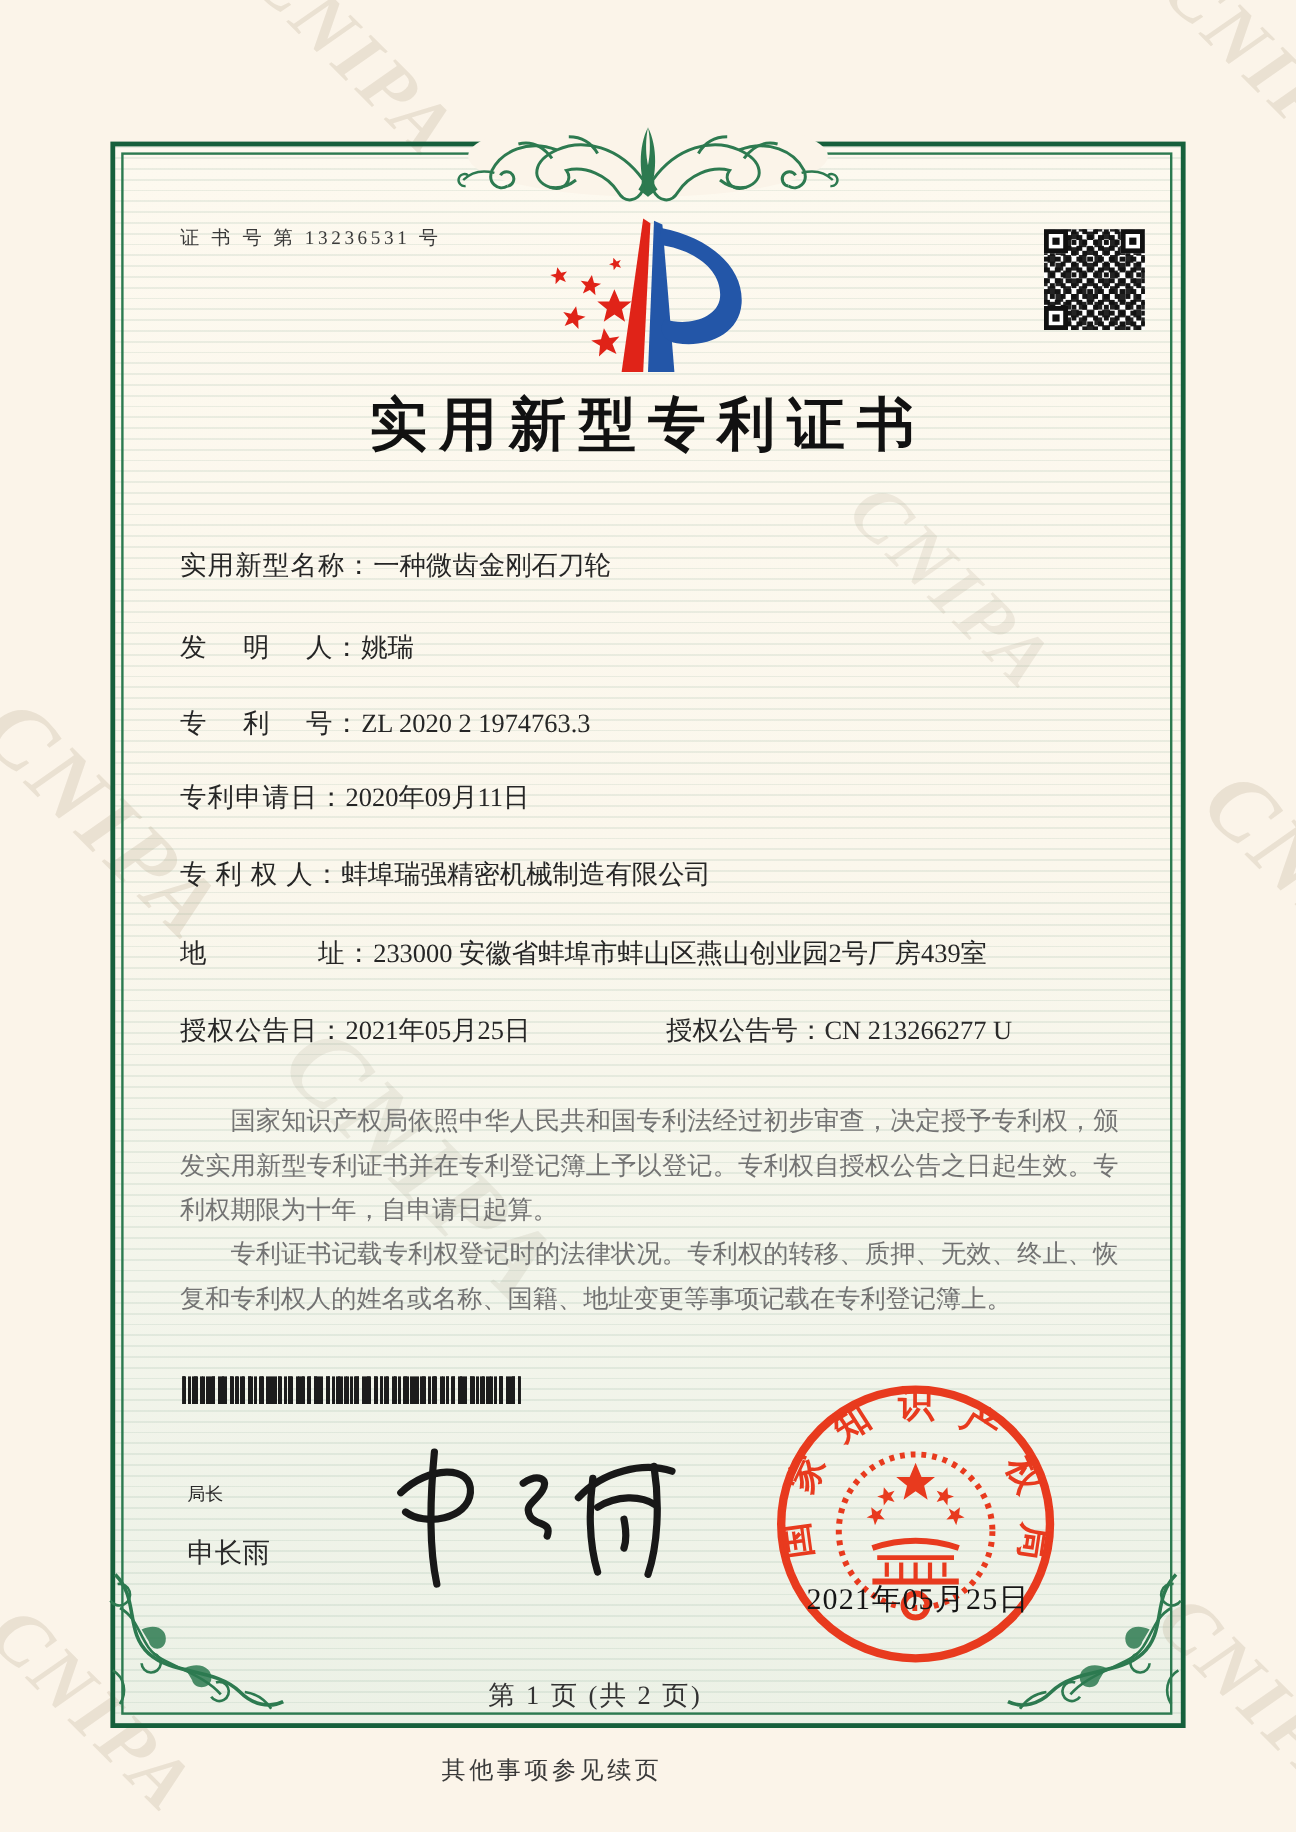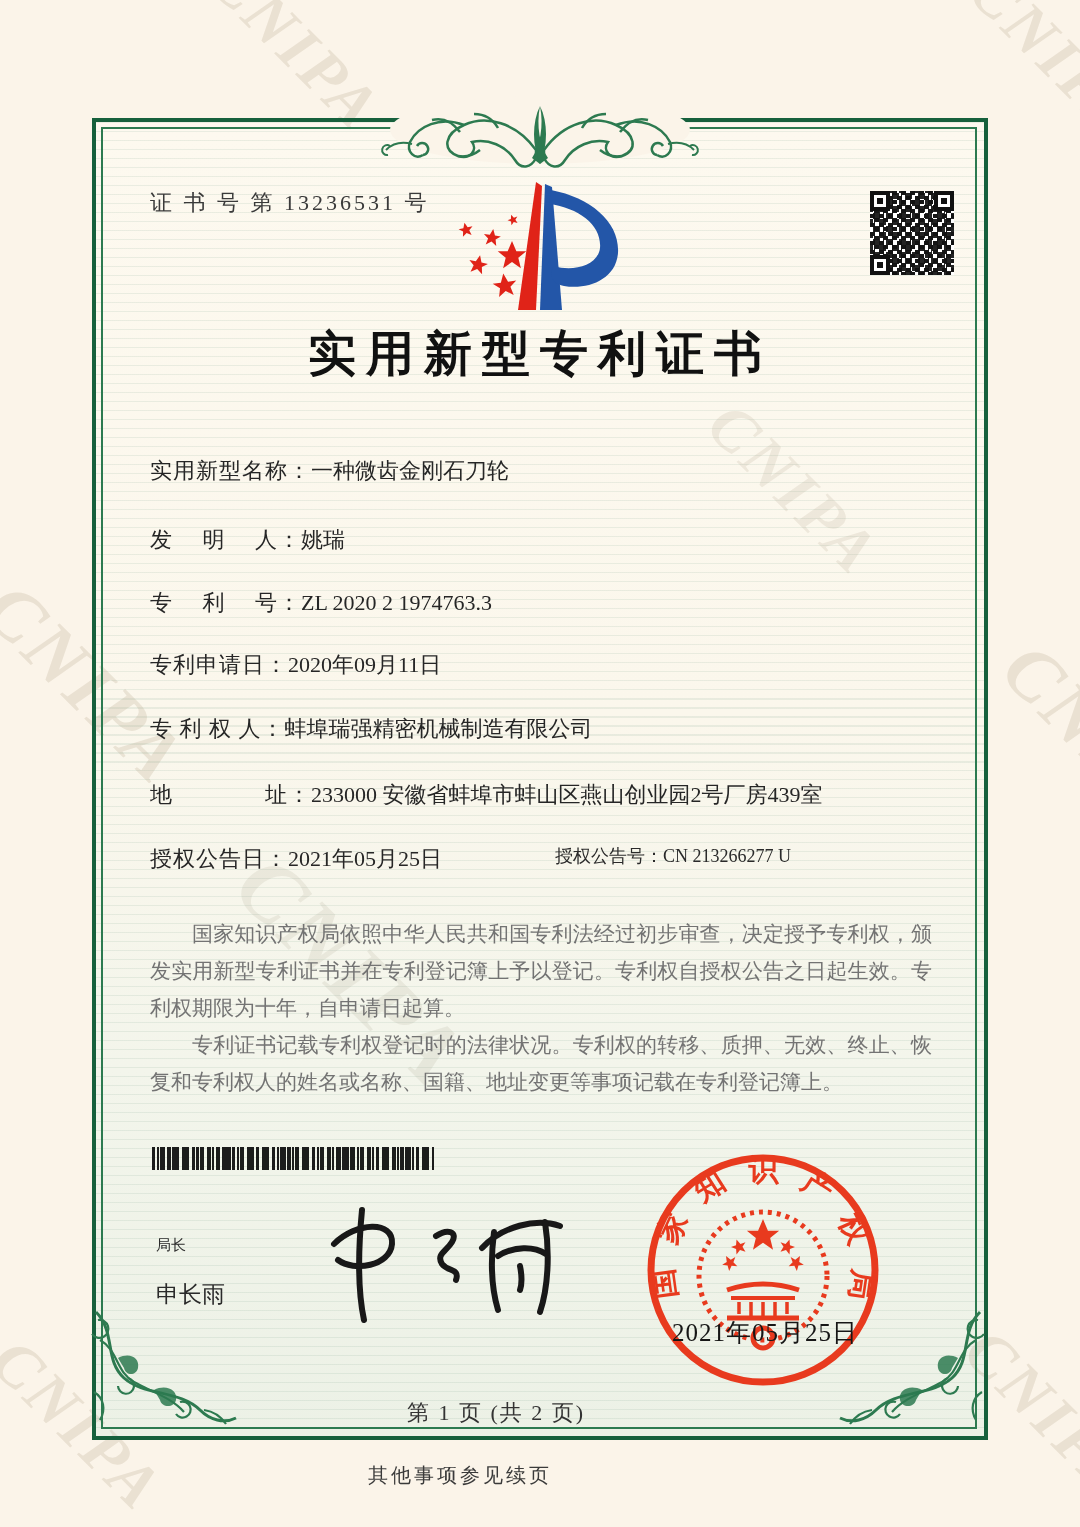--- a/index.html
+++ b/index.html
@@ -26,39 +26,39 @@
   .wm6{left:210px;top:920px;font-size:88px;color:rgba(150,140,115,.13);}
   .wm7{left:-28px;top:1388px;} .wm8{left:945px;top:1378px;}
 
   
   .orn{position:absolute;z-index:3;pointer-events:none;}
   .orn-top{left:368px;top:88px;}
   .orn-bl{left:88px;top:1306px;}
   .orn-br{left:838px;top:1306px;transform:scaleX(-1);}
 
   
-  .cert-no{position:absolute;left:150px;top:188px;z-index:3;font-size:22px;letter-spacing:3px;color:#3a3a3a;text-align:center;}
+  .cert-no{position:absolute;left:150px;top:188px;z-index:3;font-size:16px;letter-spacing:3px;color:#3a3a3a;text-align:center;}
   .logo{position:absolute;left:452px;top:168px;z-index:3;}
   .qr{position:absolute;left:870px;top:191px;width:84px;height:84px;z-index:3;background:#fff;
       background-image:
         conic-gradient(rgba(17,17,17,.92) 25%, rgba(0,0,0,0) 0 50%, rgba(17,17,17,.92) 0 75%, rgba(0,0,0,0) 0),
         conic-gradient(#161616 25%, #fff 0 50%, #161616 0 75%, #fff 0);
       background-size:13px 13px,9px 9px;background-position:3px 2px,0 0;}
   .finder{position:absolute;width:20px;height:20px;border:4px solid #111;background:#fff;box-sizing:border-box;}
   .finder:after{content:"";position:absolute;left:3px;top:3px;width:6px;height:6px;background:#111;}
   .f-tl{left:0;top:0;} .f-tr{right:0;top:0;} .f-bl{left:0;bottom:0;}
   .title{position:absolute;left:0;top:322px;width:1080px;text-align:center;z-index:3;
          font-size:48px;font-weight:bold;letter-spacing:10px;color:#111;}
 
   
   .row{position:absolute;left:150px;z-index:3;font-size:22px;color:#262626;white-space:nowrap;}
   .row .lbl{letter-spacing:1px;}
   .r1{top:456px;} .r2{top:525px;} .r3{top:588px;} .r4{top:650px;}
   .r5{top:714px;} .r6{top:780px;} .r7{top:844px;}
-  .r7b{position:absolute;left:555px;top:844px;z-index:3;font-size:18px;white-space:nowrap;}
+  .r7b{position:absolute;left:555px;top:844px;z-index:3;font-size:22px;white-space:nowrap;}
 
   
   .body-text{position:absolute;left:150px;top:916px;width:782px;z-index:3;
      font-size:21px;line-height:37px;text-align:justify;color:#737373;}
   .body-text p{margin:0;text-indent:2em;}
 
   
   .barcode{position:absolute;left:152px;top:1147px;width:282px;height:23px;z-index:3;
      background:
        repeating-linear-gradient(90deg,#1c1c1c 0 2px,rgba(0,0,0,0) 2px 5px),

